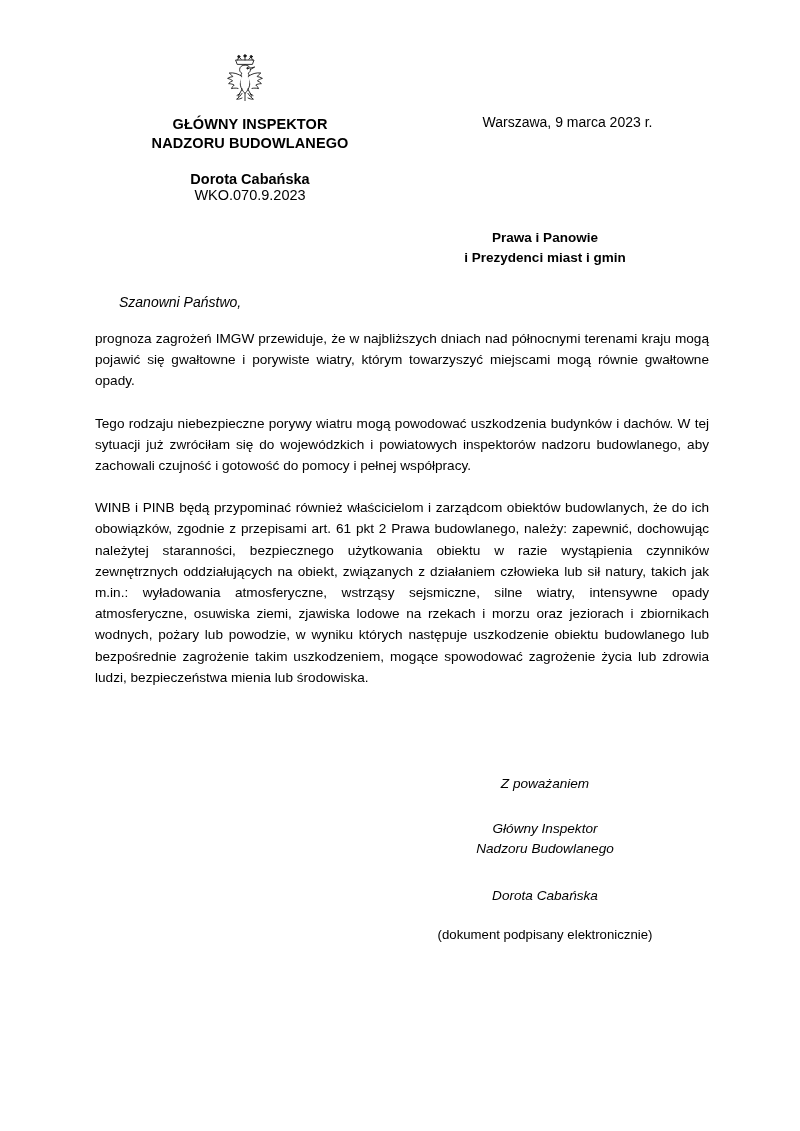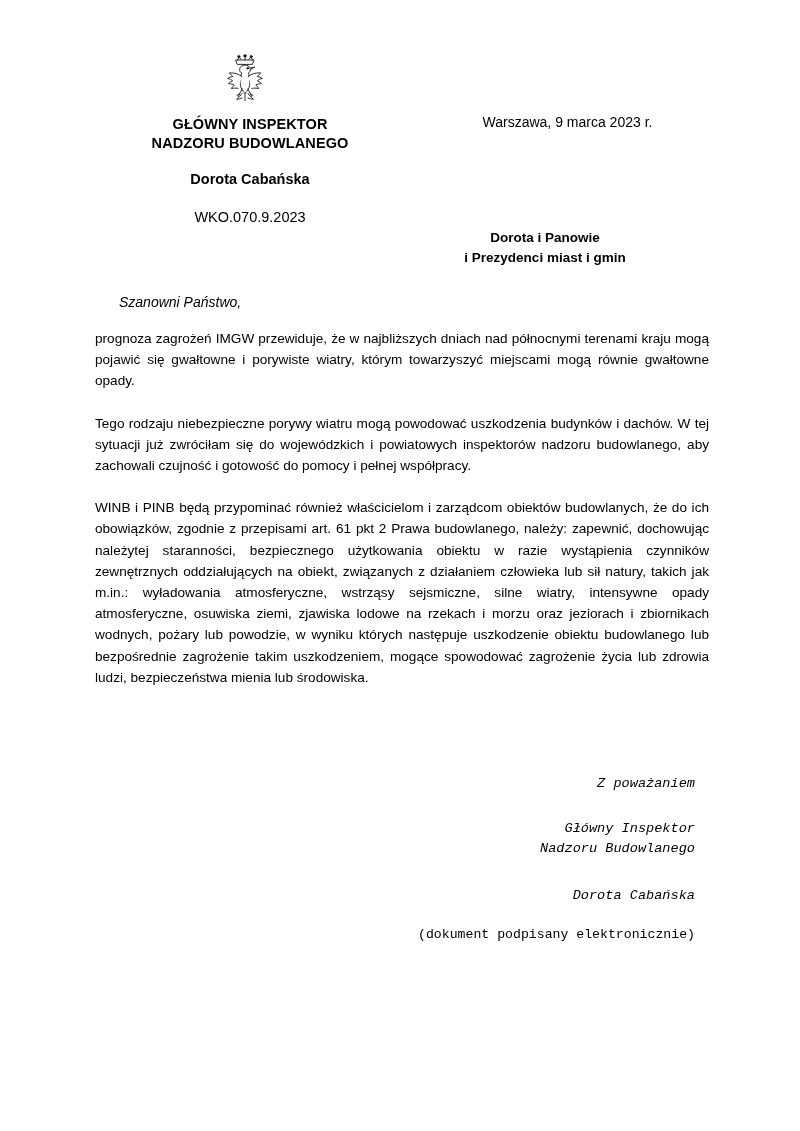--- a/index.html
+++ b/index.html
@@ -48,21 +48,20 @@
     font-weight: bold;
     line-height: 1.33;
     letter-spacing: 0.1px;
   }
   .header-name {
     margin-top: 17px;
     font-size: 14.5px;
     font-weight: bold;
   }
   .header-ref {
-    margin-top: 22px;
     font-size: 14.5px;
     font-weight: normal;
   }
 
   .place-date {
     position: absolute;
     top: 114px;
     left: 430px;
     width: 275px;
     text-align: center;
@@ -103,23 +102,22 @@
     text-align: justify;
     text-justify: inter-word;
   }
 
   
   .closing {
     position: absolute;
     top: 776px;
     left: 395px;
     width: 300px;
-    text-align: right;
+    text-align: center;
     font-size: 13.6px;
-    font-family: Liberation Mono, monospace;
   }
   .closing .regards {
     font-style: italic;
   }
   .closing .office {
     margin-top: 28px;
     font-style: italic;
     line-height: 1.45;
   }
   .closing .signer {
@@ -172,21 +170,21 @@
       <div>GŁÓWNY INSPEKTOR</div>
       <div>NADZORU BUDOWLANEGO</div>
     </div>
     <div class="header-name">Dorota Cabańska</div>
     <div class="header-ref">WKO.070.9.2023</div>
   </div>
 
   <div class="place-date">Warszawa, 9 marca 2023 r.</div>
 
   <div class="addressee">
-    <div>Dorota i Panowie</div>
+    <div>Prawa i Panowie</div>
     <div>i Prezydenci miast i gmin</div>
   </div>
 
   <div class="salutation">Szanowni Państwo,</div>
 
   <div class="body-text">
     <p>prognoza zagrożeń IMGW przewiduje, że w najbliższych dniach nad północnymi terenami kraju mogą pojawić się gwałtowne i porywiste wiatry, którym towarzyszyć miejscami mogą równie gwałtowne opady.</p>
     <p>Tego rodzaju niebezpieczne porywy wiatru mogą powodować uszkodzenia budynków i dachów. W tej sytuacji już zwróciłam się do wojewódzkich i powiatowych inspektorów nadzoru budowlanego, aby zachowali czujność i gotowość do pomocy i pełnej współpracy.</p>
     <p>WINB i PINB będą przypominać również właścicielom i zarządcom obiektów budowlanych, że do ich obowiązków, zgodnie z przepisami art. 61 pkt 2 Prawa budowlanego, należy: zapewnić, dochowując należytej staranności, bezpiecznego użytkowania obiektu w razie wystąpienia czynników zewnętrznych oddziałujących na obiekt, związanych z działaniem człowieka lub sił natury, takich jak m.in.: wyładowania atmosferyczne, wstrząsy sejsmiczne, silne wiatry, intensywne opady atmosferyczne, osuwiska ziemi, zjawiska lodowe na rzekach i morzu oraz jeziorach i zbiornikach wodnych, pożary lub powodzie, w wyniku których następuje uszkodzenie obiektu budowlanego lub bezpośrednie zagrożenie takim uszkodzeniem, mogące spowodować zagrożenie życia lub zdrowia ludzi, bezpieczeństwa mienia lub środowiska.</p>
   </div>

